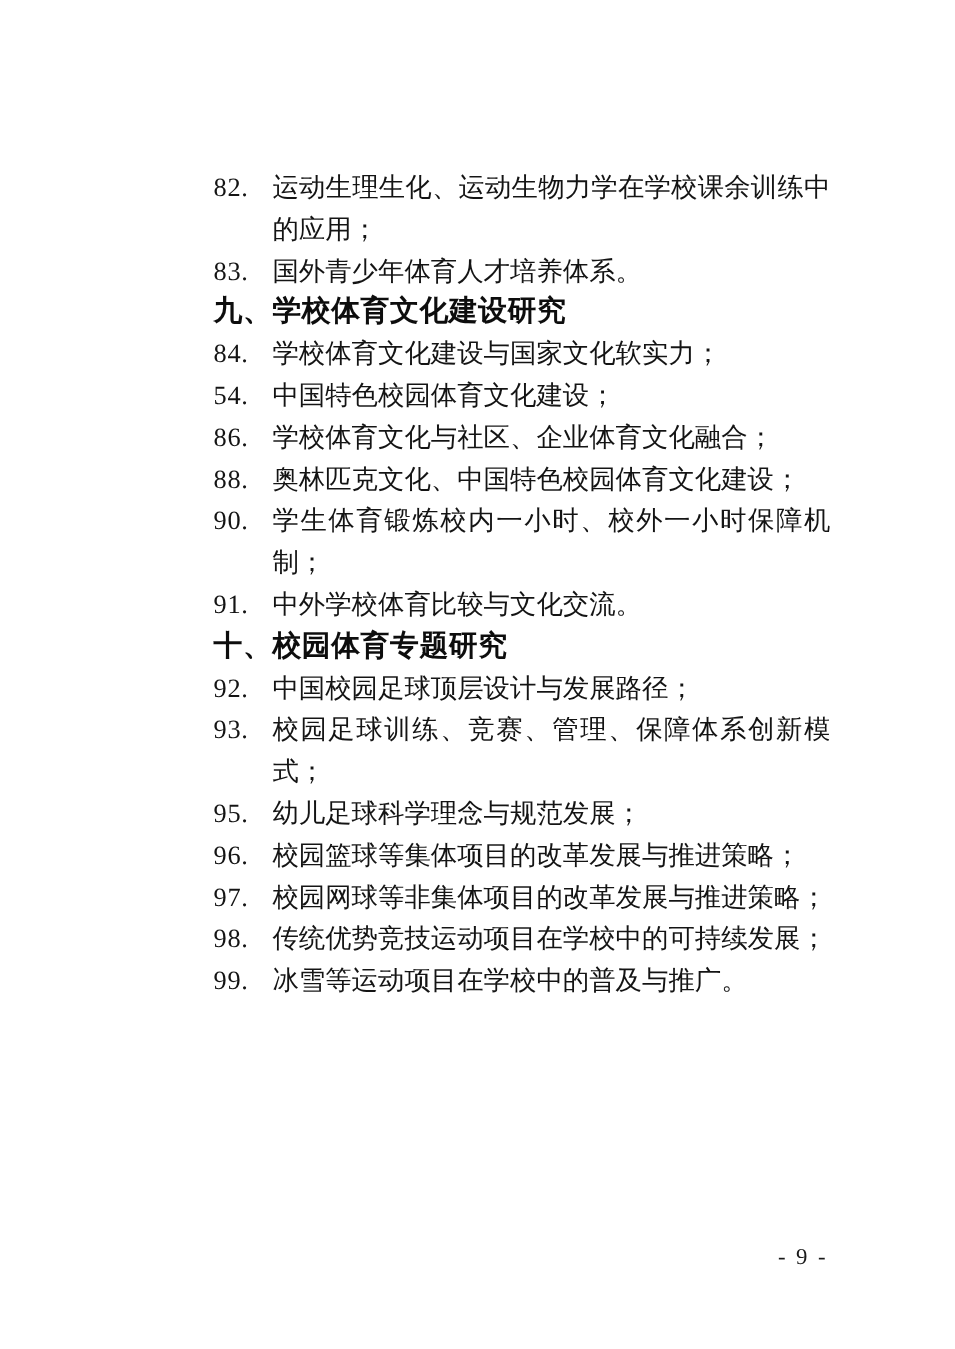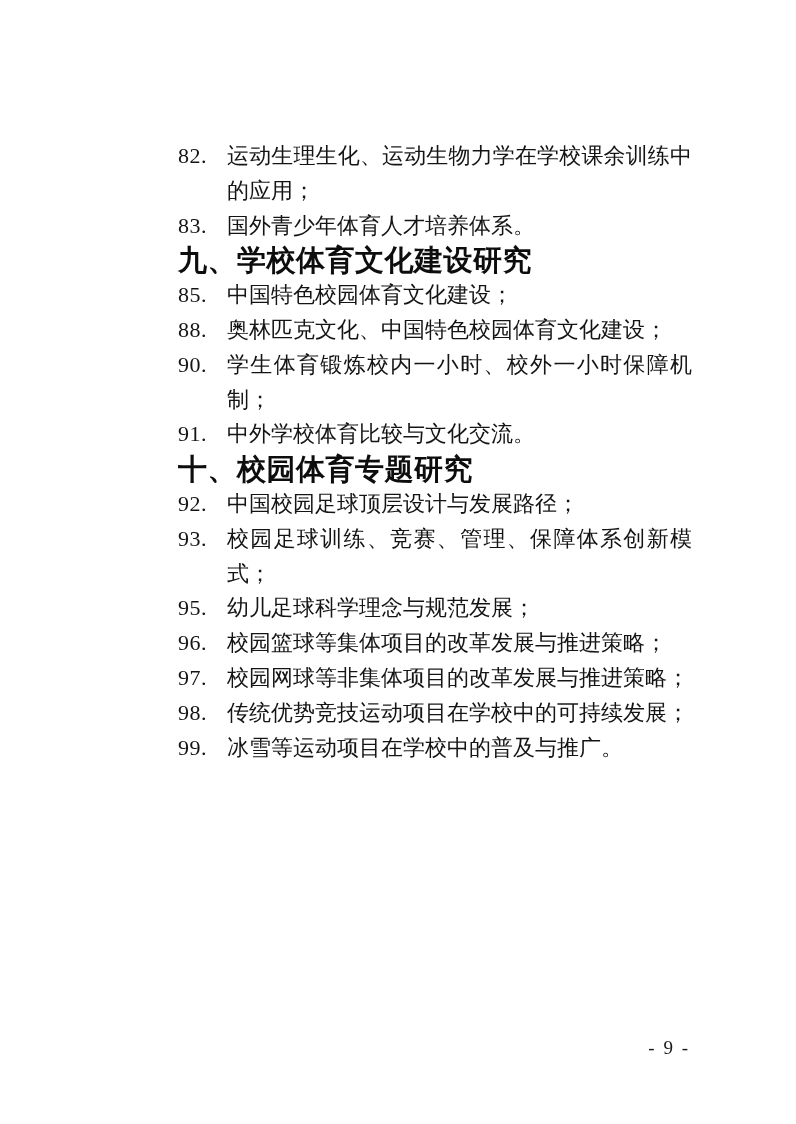--- a/index.html
+++ b/index.html
@@ -35,21 +35,21 @@
   }
   .item-text {
     flex: 1 1 auto;
     text-align: justify;
     text-justify: inter-ideograph;
   }
   .section-heading {
     margin: 0;
     font-family: "Liberation Sans", "DejaVu Sans", sans-serif;
     font-weight: 700;
-    font-size: 29px;
+    font-size: 24px;
     line-height: 34.8px;
     color: #0d0d0d;
     letter-spacing: 0.5px;
   }
   .page-number {
     position: absolute;
     top: 1036px;
     right: 106px;
     font-size: 19px;
     line-height: 24px;
@@ -66,22 +66,30 @@
       <div class="list-item">
         <span class="item-num">82.</span>
         <span class="item-text">运动生理生化、运动生物力学在学校课余训练中的应用；</span>
       </div>
       <div class="list-item">
         <span class="item-num">83.</span>
         <span class="item-text">国外青少年体育人才培养体系。</span>
       </div>
       <h2 class="section-heading">九、学校体育文化建设研究</h2>
       <div class="list-item">
-        <span class="item-num">85.</span>
+        <span class="item-num">84.</span>
+        <span class="item-text">学校体育文化建设与国家文化软实力；</span>
+      </div>
+      <div class="list-item">
+        <span class="item-num">54.</span>
         <span class="item-text">中国特色校园体育文化建设；</span>
+      </div>
+      <div class="list-item">
+        <span class="item-num">86.</span>
+        <span class="item-text">学校体育文化与社区、企业体育文化融合；</span>
       </div>
       <div class="list-item">
         <span class="item-num">88.</span>
         <span class="item-text">奥林匹克文化、中国特色校园体育文化建设；</span>
       </div>
       <div class="list-item">
         <span class="item-num">90.</span>
         <span class="item-text">学生体育锻炼校内一小时、校外一小时保障机制；</span>
       </div>
       <div class="list-item">

